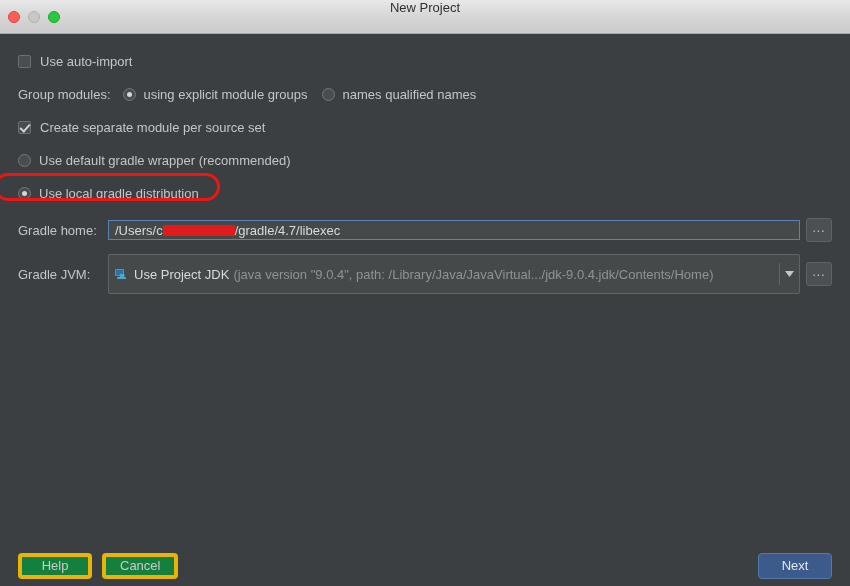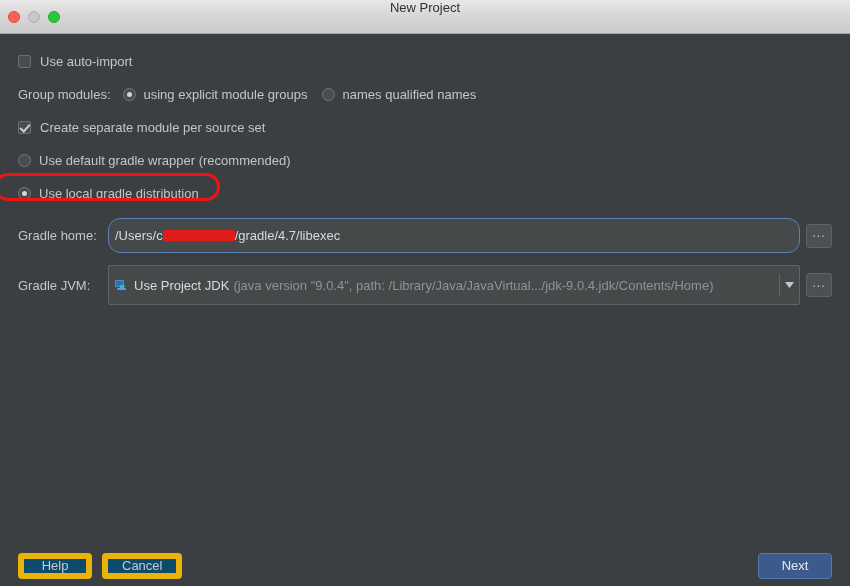--- a/index.html
+++ b/index.html
@@ -115,24 +115,24 @@
     margin-bottom: 12px;
   }
   .frow-label {
     width: 90px;
     flex: 0 0 90px;
     color: #c3c6c8;
     font-size: 13px;
   }
   .textfield {
     flex: 1 1 auto;
-    height: 35px;
+    height: 20px;
     background: #45494a;
     border: 1px solid #5a80b8;
-    border-radius: 12px;
+    border-radius: 0;
     display: flex;
     align-items: center;
     padding: 0 6px;
     color: #d8dbdd;
     font-size: 13px;
     position: relative;
     overflow: hidden;
     white-space: nowrap;
   }
   .redaction {
@@ -209,22 +209,22 @@
     display: flex;
     align-items: center;
     padding: 0 18px;
   }
   .footer-left { display: flex; gap: 10px; }
   .footer-right { display: flex; gap: 10px; margin-left: auto; }
   .btn {
     min-width: 74px;
     height: 26px;
     padding: 0 14px;
-    background: #0c4a6e;
-    border: 6px solid #eab308;
+    background: #15803d;
+    border: 4px solid #eab308;
     border-radius: 4px;
     color: #c8cbcd;
     font-size: 13px;
     font-family: "Liberation Sans", sans-serif;
     display: flex;
     align-items: center;
     justify-content: center;
   }
   .btn-default {
     background: #3c5a8c;

